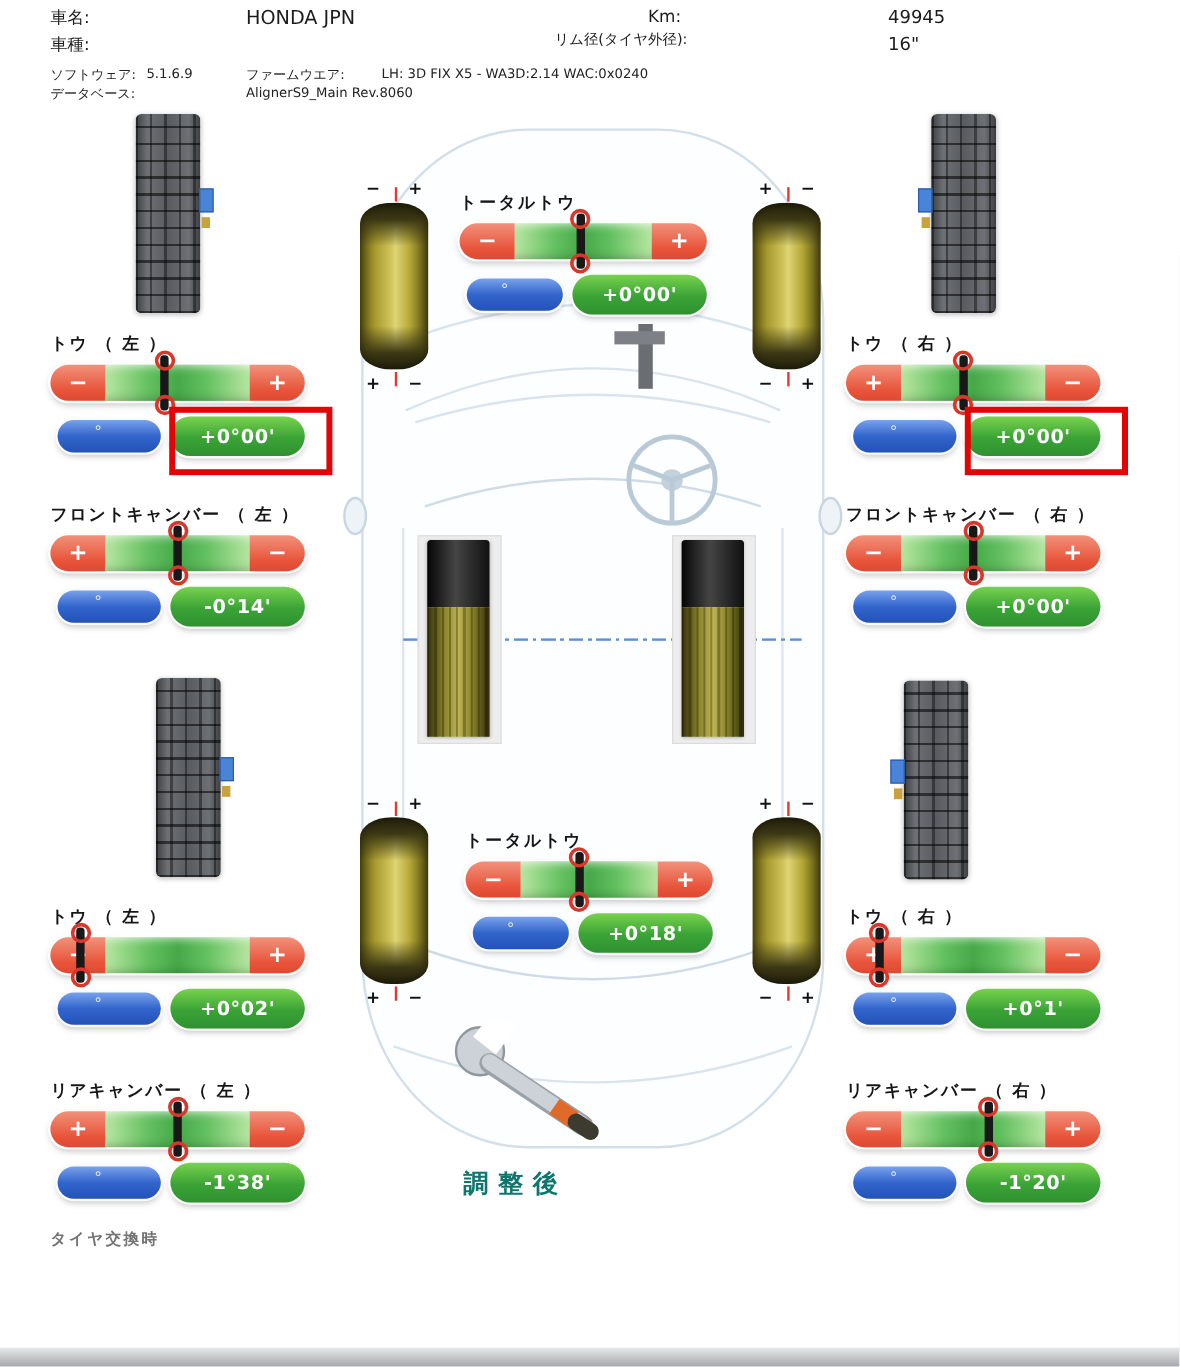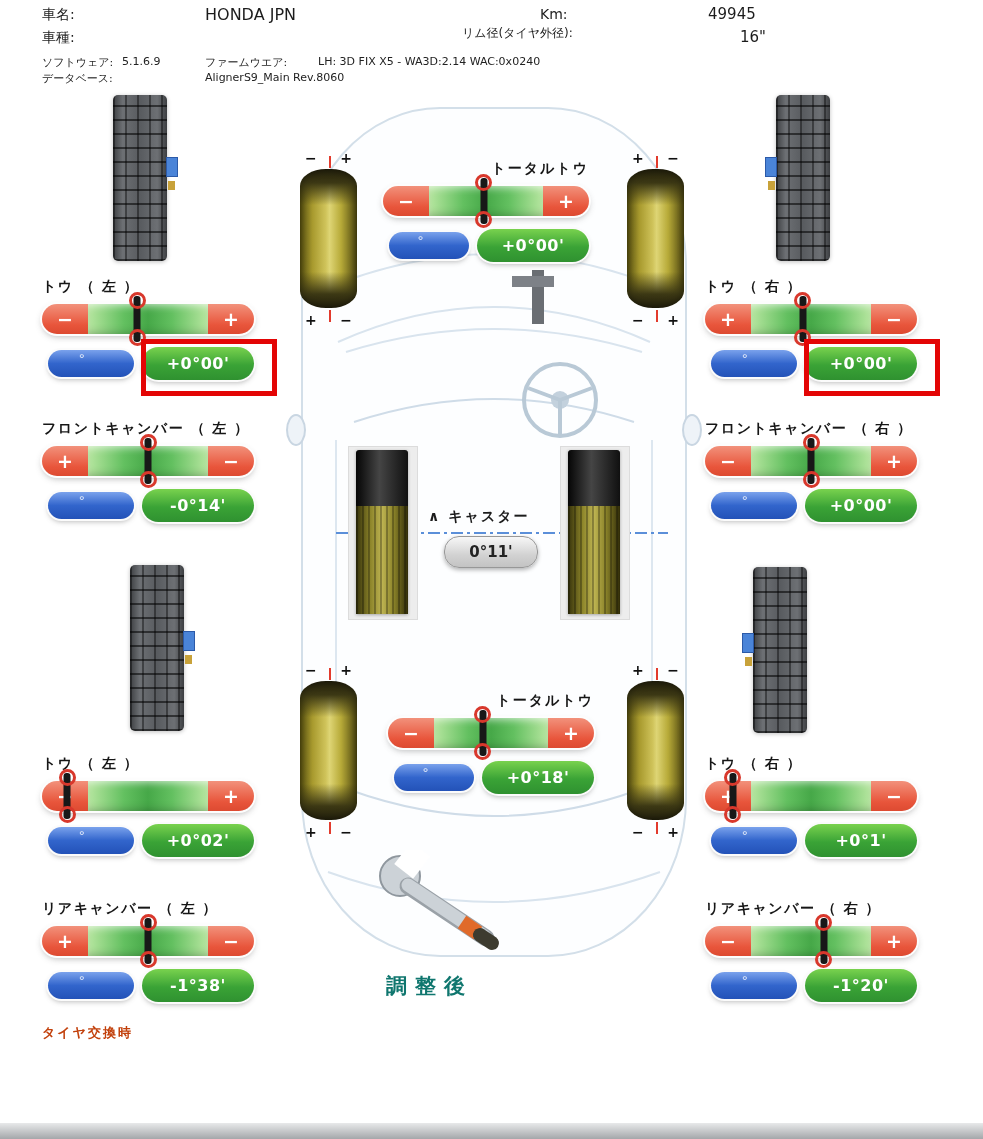--- a/index.html
+++ b/index.html
@@ -8,21 +8,21 @@
 
   
   .hdr{position:absolute;white-space:nowrap;}
   .hdr.lab{font-size:14px;}
   .hdr.val{font-size:15px;}
   .hdr.small{font-size:11px;color:#222;}
 
   
   .gauge{position:absolute;}
   .g-label{font-size:14px;font-weight:600;letter-spacing:1.5px;height:20px;margin-bottom:6px;white-space:nowrap;color:#161616;}
-  .gauge.center .g-label{text-align:right;letter-spacing:2px;}
+  .gauge.center .g-label{text-align:left;letter-spacing:2px;}
   .g-bar{position:relative;height:30px;border-radius:15px;display:flex;
          box-shadow:0 0 0 2px #fdfdfd,0 3px 6px rgba(70,70,70,.35);}
   .cap{width:46px;display:flex;align-items:center;justify-content:center;color:#fff;
        font-size:19px;font-weight:700;line-height:1;}
   .cap.left{border-radius:15px 0 0 15px;background:linear-gradient(180deg,#f2917b,#e8553b 70%,#dd4a31);}
   .cap.right{border-radius:0 15px 15px 0;background:linear-gradient(180deg,#f2917b,#e8553b 70%,#dd4a31);}
   .mid{flex:1;background:linear-gradient(90deg,#b7e6a0,#63c060 30%,#46a848 50%,#63c060 70%,#b7e6a0);
        box-shadow:inset 0 6px 8px -5px rgba(255,255,255,.8),inset 0 -6px 8px -5px rgba(0,0,0,.25);}
   .marker{position:absolute;top:-8px;width:7px;height:46px;background:#181818;border-radius:3px;
           transform:translateX(-50%);z-index:3;}
@@ -78,34 +78,34 @@
   .panel{position:absolute;width:68px;height:172px;background:#ededed;border:1px solid #dcdcdc;}
   .cyl{position:absolute;width:52px;height:164px;box-shadow:0 1px 3px rgba(0,0,0,.3);}
   .cyl-top{height:34%;background:linear-gradient(90deg,#050505,#454545 45%,#101010);border-radius:3px 3px 0 0;}
   .cyl-bot{height:66%;background:
              repeating-linear-gradient(90deg,rgba(0,0,0,.28) 0 2px,transparent 2px 6px),
              linear-gradient(90deg,#35310a,#8d852a 28%,#beb452 50%,#8d852a 72%,#302c08);}
   .axis{position:absolute;height:2px;
         background:repeating-linear-gradient(90deg,#5b8fd9 0 12px,transparent 12px 16px,#5b8fd9 16px 19px,transparent 19px 23px);}
 
   .big-note{position:absolute;font-size:21px;font-weight:700;letter-spacing:8px;color:#0f766e;}
-  .foot-note{position:absolute;font-size:13px;font-weight:600;letter-spacing:2px;color:#c2410c;}
+  .foot-note{position:absolute;font-size:13px;font-weight:600;letter-spacing:2px;color:#737373;}
   .scan-edge{position:absolute;left:0;right:0;bottom:0;height:16px;
              background:linear-gradient(180deg,#e8e9ea,#a4a7aa);}
   svg{display:block;}
 </style>
 </head>
 <body>
 
 <div id="screen">
 
   <div class="hdr lab" style="left:42px;top:6px">車名:</div>
   <div class="hdr val" style="left:205px;top:5px;font-size:16px">HONDA JPN</div>
   <div class="hdr lab" style="left:540px;top:6px">Km:</div>
-  <div class="hdr val" style="left:708px;top:5px">49945</div>
+  <div class="hdr val" style="left:740px;top:5px">49945</div>
 
   <div class="hdr lab" style="left:42px;top:29px">車種:</div>
   <div class="hdr lab" style="left:462px;top:25px;font-size:12px">リム径(タイヤ外径):</div>
   <div class="hdr val" style="left:740px;top:28px">16"</div>
 
   <div class="hdr small" style="left:42px;top:55px">ソフトウェア:</div>
   <div class="hdr small" style="left:122px;top:55px">5.1.6.9</div>
   <div class="hdr small" style="left:205px;top:55px">ファームウエア:</div>
   <div class="hdr small" style="left:318px;top:55px">LH: 3D FIX X5 - WA3D:2.14 WAC:0x0240</div>
   <div class="hdr small" style="left:42px;top:71px">データベース:</div>
@@ -295,27 +295,20 @@
       <div class="marker" style="left: 50%;"></div>
     </div>
     <div class="g-pills">
       <button class="pill-blue">
           <span class="glyph">°</span>
         </button>
       <div class="pill-value">+0°00'</div>
     </div>
   </div>
 
-  <div class="caster" style="left:428px;top:508px">
-    <div class="c-label">
-      <span>∧</span>
-      <span>キャスター</span>
-    </div>
-    <div class="pill-gray">0°11'</div>
-  </div>
 
   <div class="gauge center" style="left:388px;top:692px;width:206px">
     <div class="g-label">トータルトウ</div>
     <div class="g-bar">
       <div class="cap left">−</div>
       <div class="mid"></div>
       <div class="cap right">+</div>
       <div class="marker" style="left: 46%;"></div>
     </div>
     <div class="g-pills">

